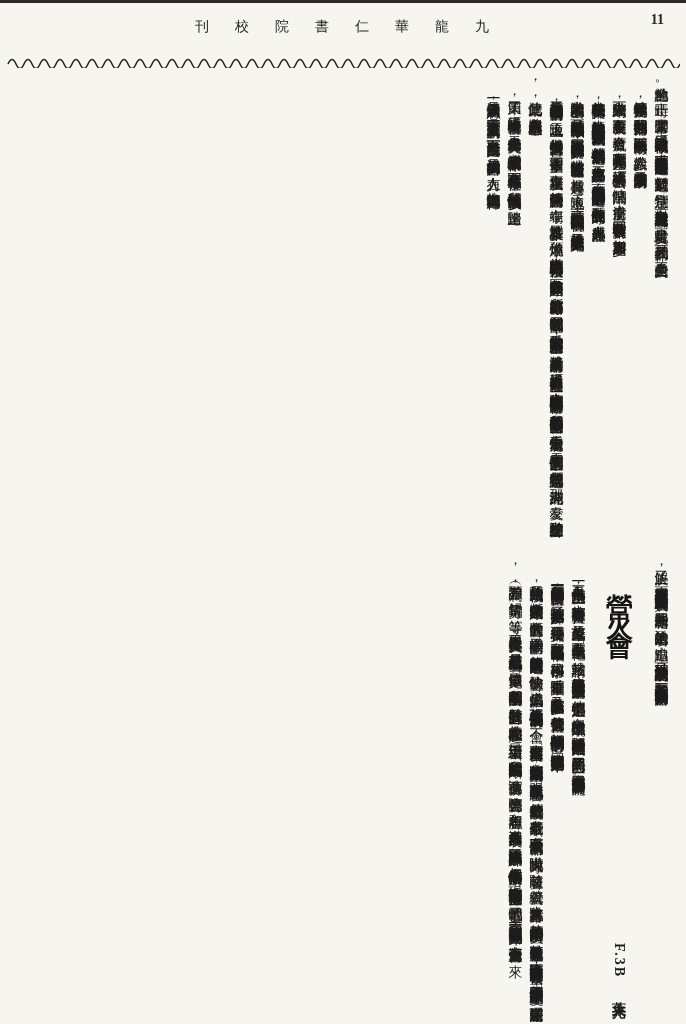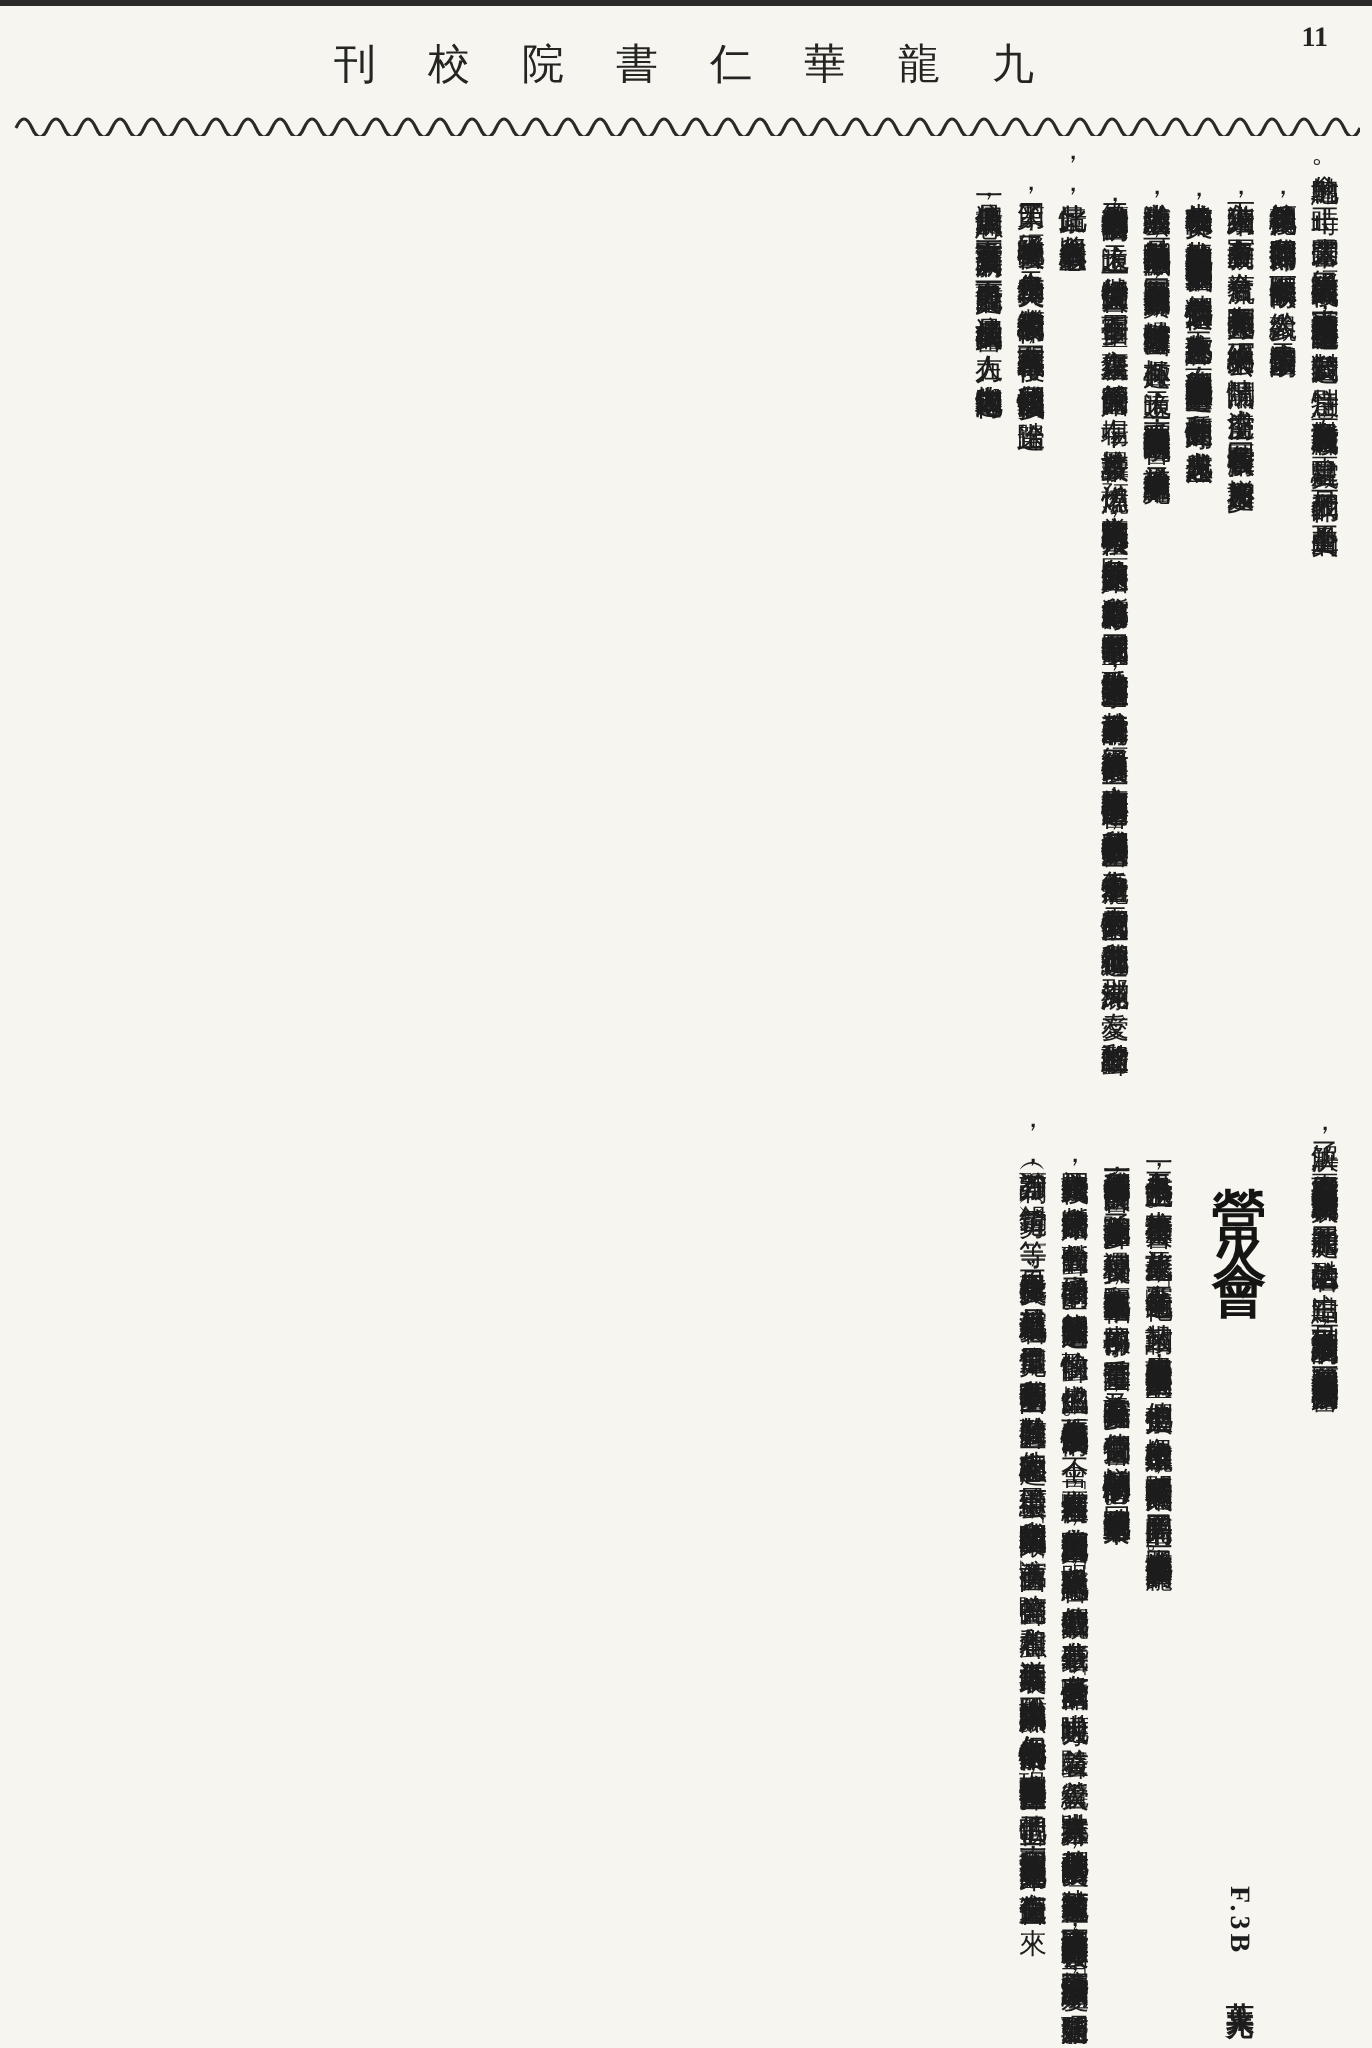--- a/index.html
+++ b/index.html
@@ -13,21 +13,21 @@
     overflow:hidden;
     box-sizing:border-box;
   }
   .top-edge{
     position:absolute;top:0;left:0;right:0;height:3px;
     background:#2b2a28;
   }
   .masthead{position:relative;padding-top:18px;height:38px;}
   .masthead-title{
     text-align:center;
-    font-size:21px;
+    font-size:14px;
     letter-spacing:26px;
     padding-left:24px; 
     color:#242422;
     white-space:nowrap;
   }
   .page-number{
     position:absolute;top:12px;right:22px;
     font-size:14px;font-weight:bold;color:#242422;
     font-family:"Liberation Serif","DejaVu Serif",serif;
     text-align:right;

